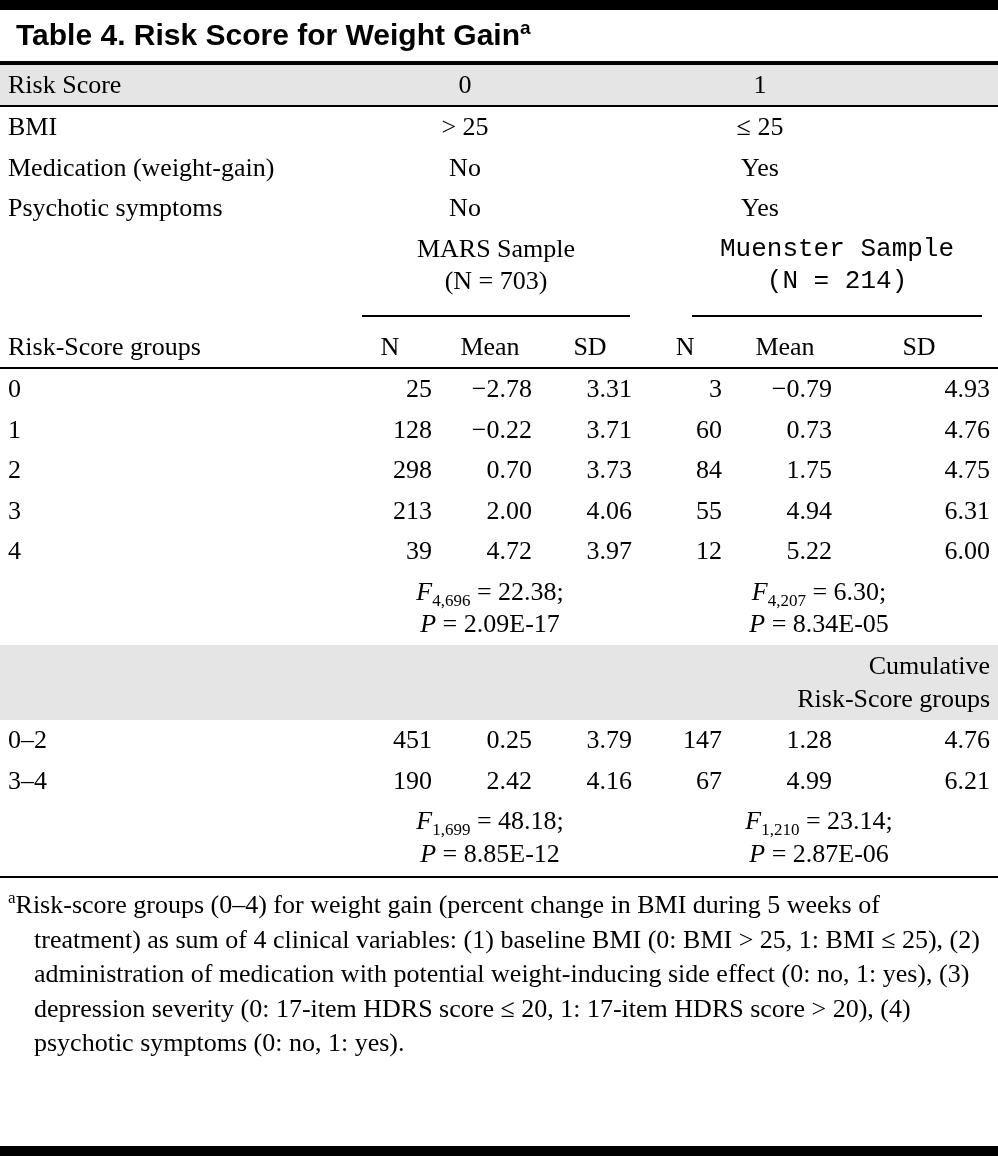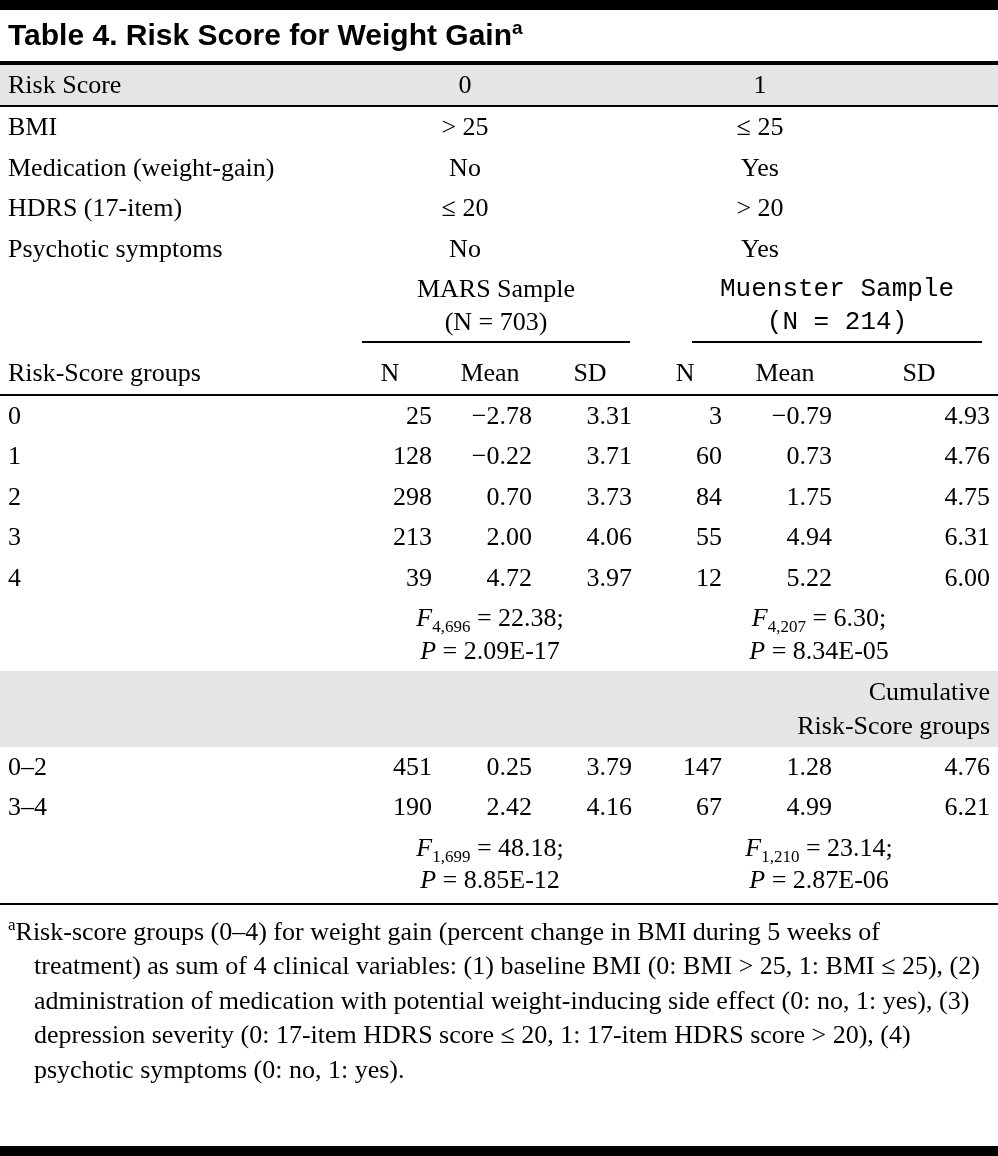--- a/index.html
+++ b/index.html
@@ -10,40 +10,40 @@
     color:#000;
     font-family:"Liberation Serif",serif;
     font-size:26px;
     overflow:hidden;
     box-sizing:border-box;
   }
   .bar{position:absolute;left:0;width:998px;height:10px;background:#000;}
   .bar.top{top:0;}
   .bar.bottom{bottom:0;}
   .title-row{
-    margin:18px 8px 8px 8px;
+    margin:18px 8px 8px 16px;
     font-family:"Liberation Sans",sans-serif;
     font-weight:700;
     font-size:30px;
     line-height:1.15;
   }
   .title-sup{font-size:19px;vertical-align:super;line-height:0;}
   .rule{background:#000;width:998px;}
   .rule.thick{height:4px;}
   .rule.thin{height:2px;margin-top:2px;}
   table.tbl{width:998px;border-collapse:collapse;table-layout:fixed;}
   table.tbl td{padding:4px 8px;vertical-align:bottom;line-height:1.25;}
   tr.band td{background:#e5e5e5;}
   tr.underline td{border-bottom:2px solid #000;}
   td.lbl{text-align:left;}
   td.ctr{text-align:center;}
   td.num{text-align:right;padding-right:22px;}
   td.ch{text-align:center;}
   td.sample{text-align:center;padding:10px 0 0 0;}
-  .sample-inner{padding-bottom:3px;border-bottom:2px solid #000;line-height:1.25;}
+  .sample-inner{padding-bottom:17px;border-bottom:2px solid #000;line-height:1.25;}
   .sample-inner.u1{margin-left:14px;margin-right:2px;}
   .sample-inner.u2{margin-left:44px;margin-right:8px;font-family:Liberation Mono, monospace;}
   tr.colhead td{padding-top:10px;}
   td.stats{text-align:center;padding-top:5px;padding-bottom:6px;}
   .stat-line{line-height:1.25;}
   .it{font-style:italic;}
   sub.sub{font-size:17px;line-height:0;}
   td.cumhead{padding:10px 8px;text-align:right;}
   td.cumhead div{line-height:1.3;}
   .footnote{
@@ -89,26 +89,20 @@
         <td class="ctr">≤ 25</td>
         <td></td>
       </tr>
       <tr>
         <td class="lbl">Medication (weight-gain)</td>
         <td class="ctr">No</td>
         <td class="ctr">Yes</td>
         <td></td>
       </tr>
       <tr>
-        <td class="lbl">HDRS (17-item)</td>
-        <td class="ctr">≤ 20</td>
-        <td class="ctr">&gt; 20</td>
-        <td></td>
-      </tr>
-      <tr>
         <td class="lbl">Psychotic symptoms</td>
         <td class="ctr">No</td>
         <td class="ctr">Yes</td>
         <td></td>
       </tr>
     </tbody>
   </table>
 
   <table class="tbl main">
     <colgroup>

